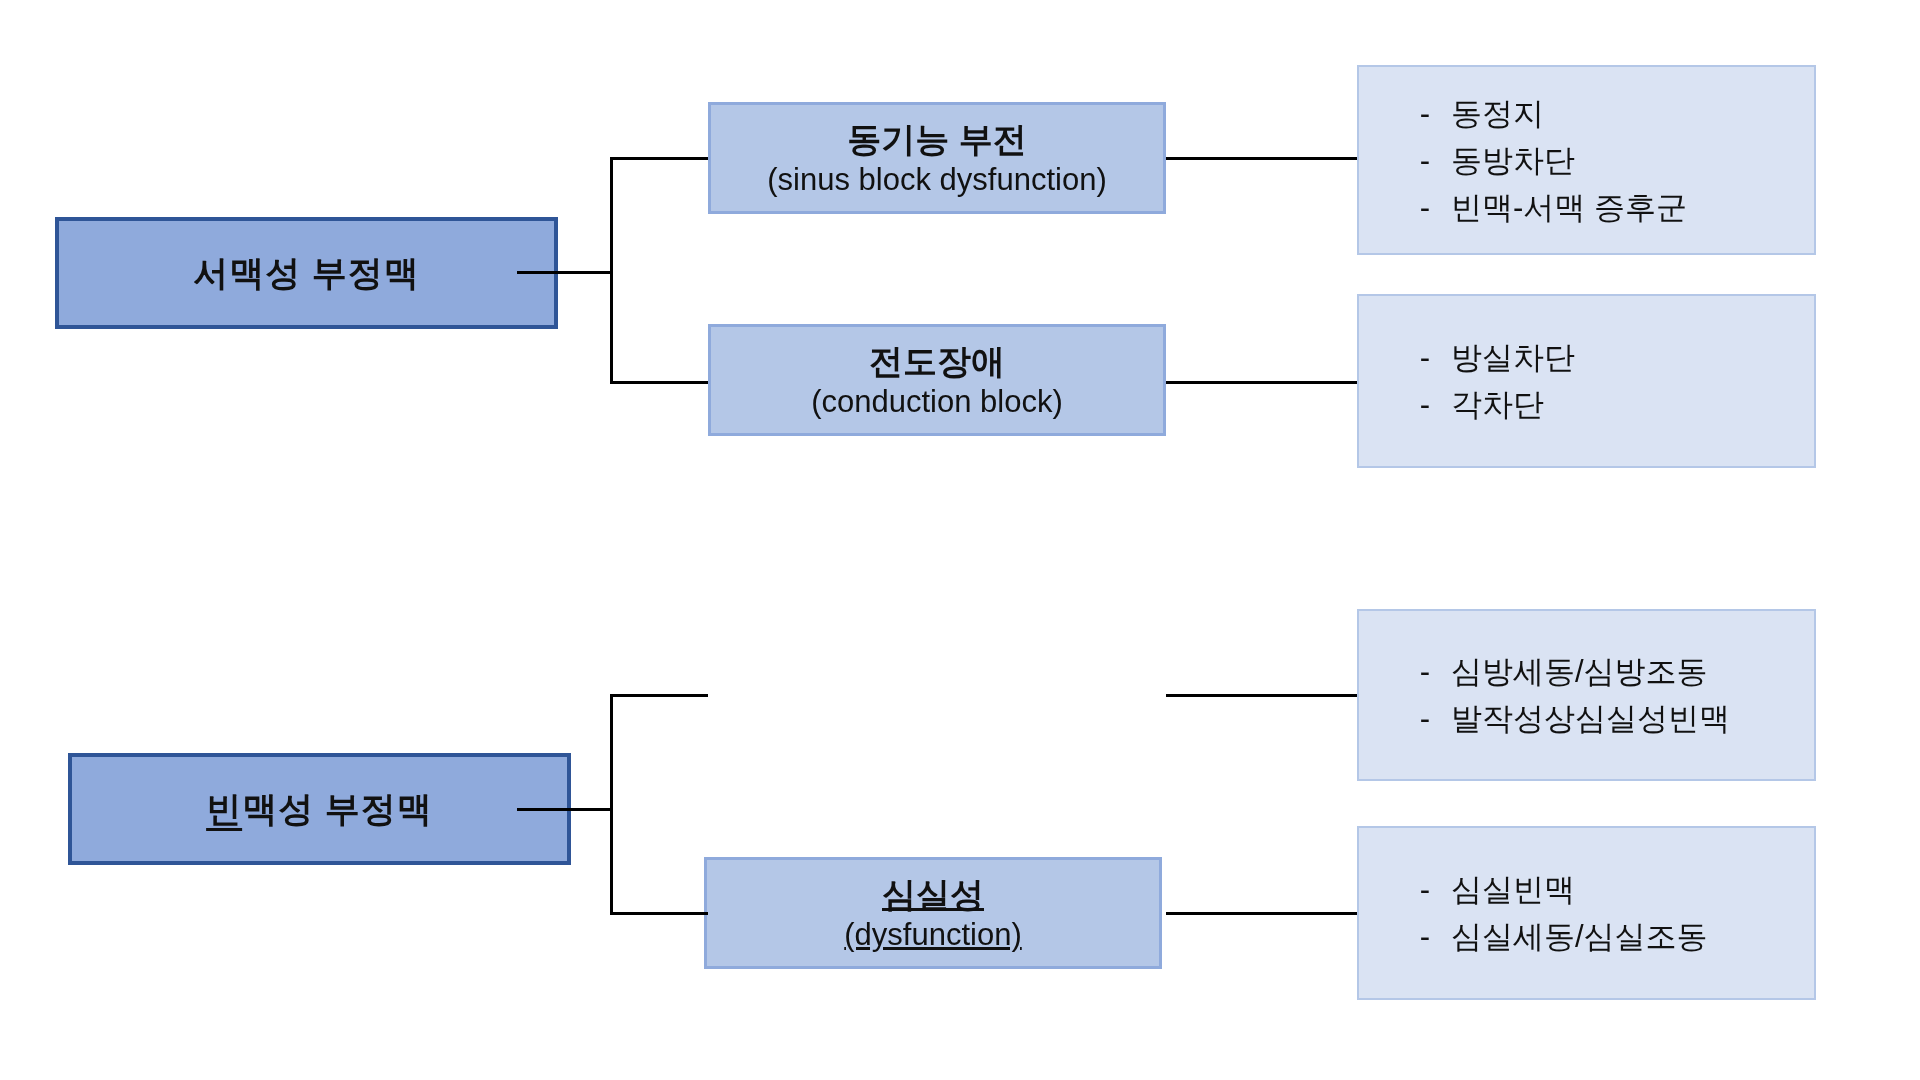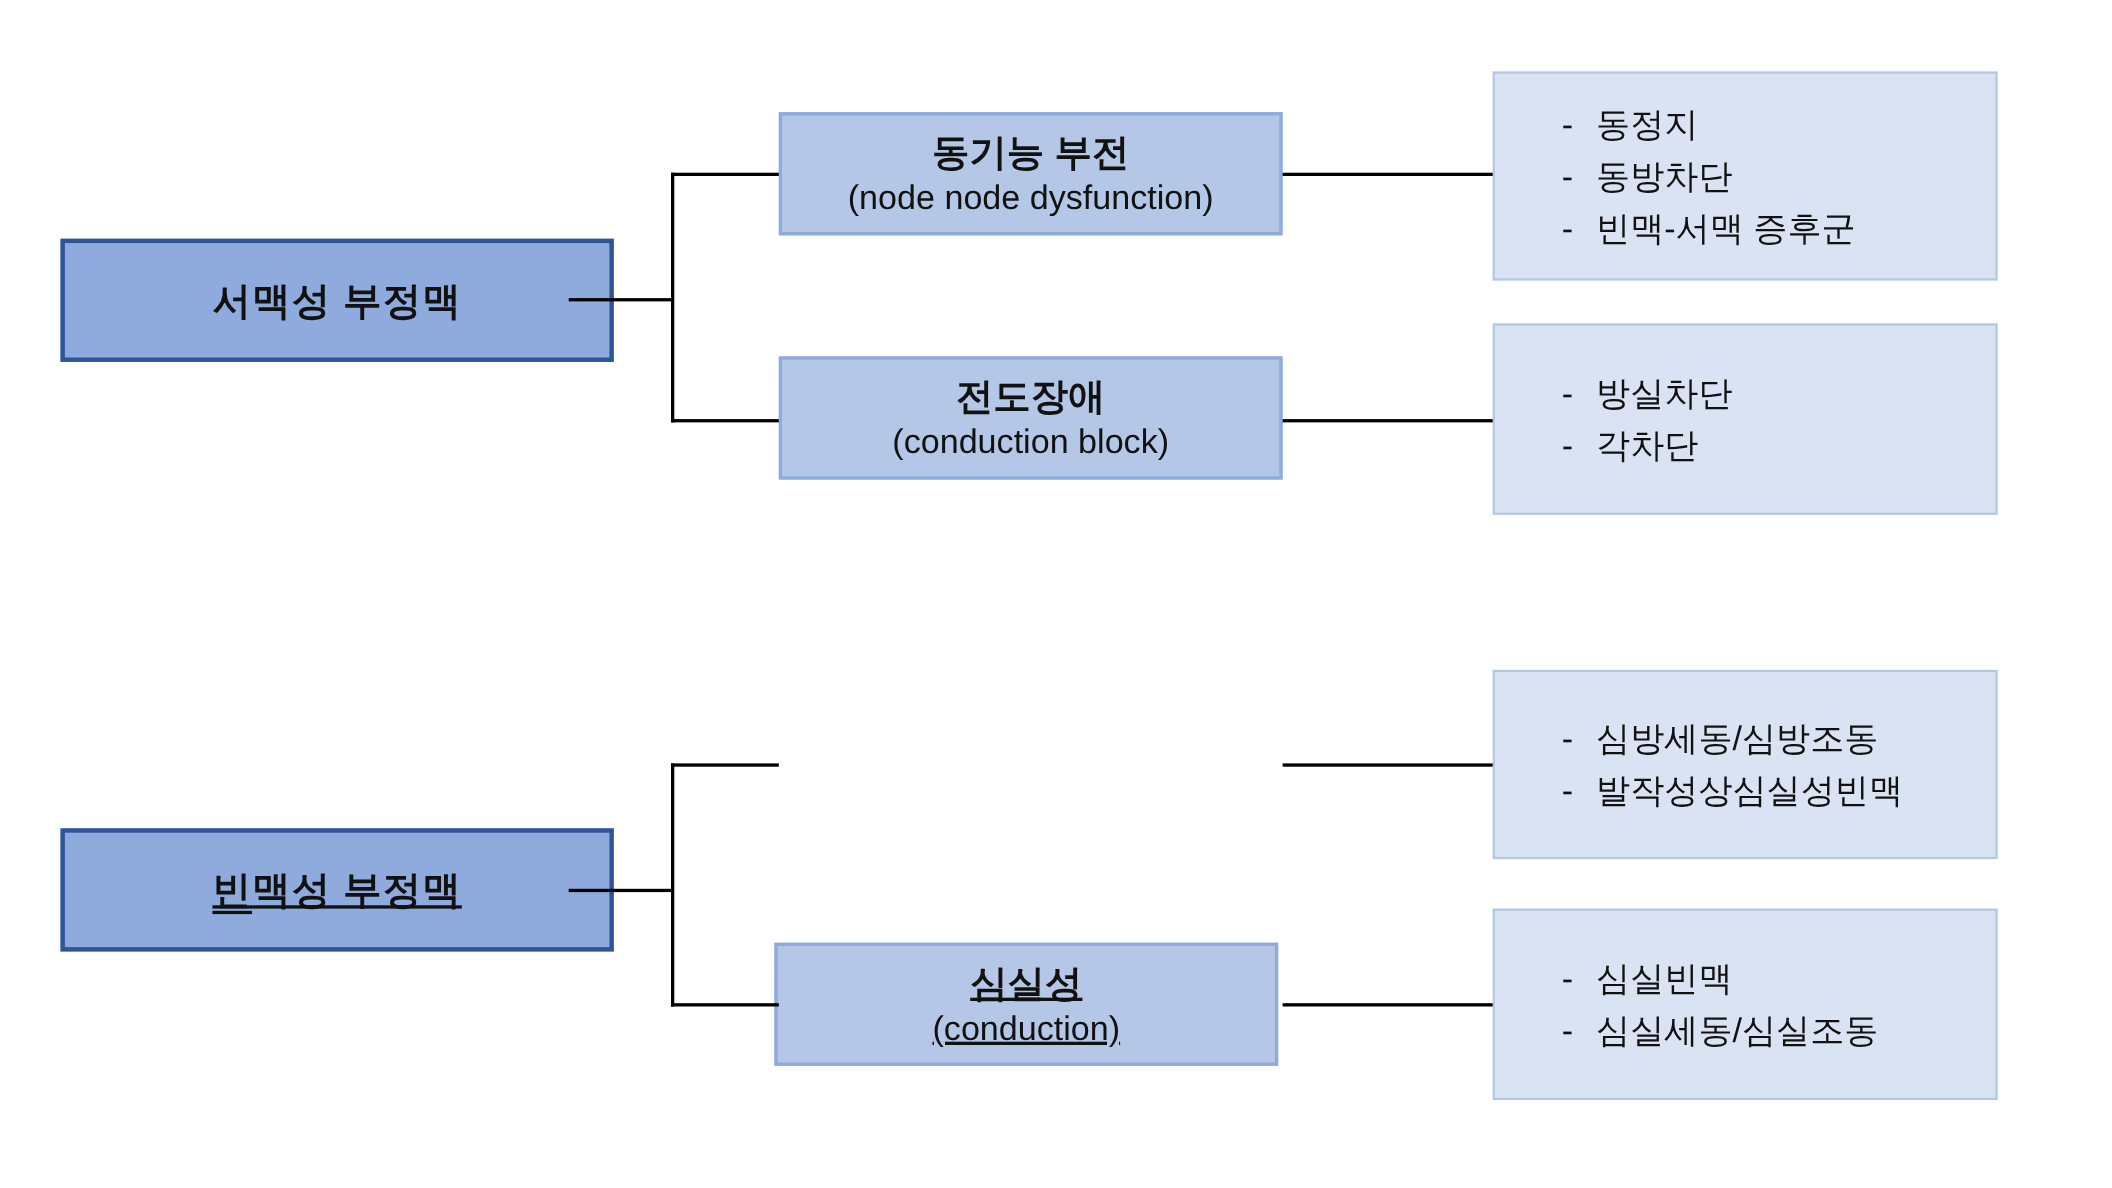--- a/index.html
+++ b/index.html
@@ -79,21 +79,21 @@
 <div class="canvas">
 
   <div class="box root-box" style="left:55px; top:217px;">
     <div>
       <span class="u-part"></span><span>서맥성 부정맥</span>
     </div>
   </div>
 
   <div class="box mid-box" style="left:708px; top:102px;">
     <div class="mid-title">동기능 부전</div>
-    <div class="mid-subtitle">(node node dysfunction)</div>
+    <div class="mid-subtitle">(sinus block dysfunction)</div>
   </div>
 
   <div class="box mid-box" style="left:708px; top:324px;">
     <div class="mid-title">전도장애</div>
     <div class="mid-subtitle">(conduction block)</div>
   </div>
 
   <div class="box leaf-box" style="left:1357px; top:65px; height:190px;">
     <div class="leaf-row">
       <span class="dash">-</span>
@@ -120,30 +120,30 @@
     </div>
   </div>
 
   <div class="line" style="left:517px; top:271px; width:95px; height:3px;"></div>
   <div class="line" style="left:610px; top:157px; width:3px; height:227px;"></div>
   <div class="line" style="left:610px; top:157px; width:98px; height:3px;"></div>
   <div class="line" style="left:610px; top:381px; width:98px; height:3px;"></div>
   <div class="line" style="left:1166px; top:157px; width:191px; height:3px;"></div>
   <div class="line" style="left:1166px; top:381px; width:191px; height:3px;"></div>
 
-  <div class="box root-box" style="left:55px; top:753px;text-decoration:underline;">
+  <div class="box root-box" style="left:68px; top:753px;">
     <div>
       <span class="u-part">빈</span><span>맥성 부정맥</span>
     </div>
   </div>
 
 
   <div class="box mid-box" style="left:704px; top:857px;text-decoration:underline;">
     <div class="mid-title">심실성</div>
-    <div class="mid-subtitle">(conduction)</div>
+    <div class="mid-subtitle">(dysfunction)</div>
   </div>
 
   <div class="box leaf-box" style="left:1357px; top:609px; height:172px;">
     <div class="leaf-row">
       <span class="dash">-</span>
       <span>심방세동/심방조동</span>
     </div>
     <div class="leaf-row">
       <span class="dash">-</span>
       <span>발작성상심실성빈맥</span>

